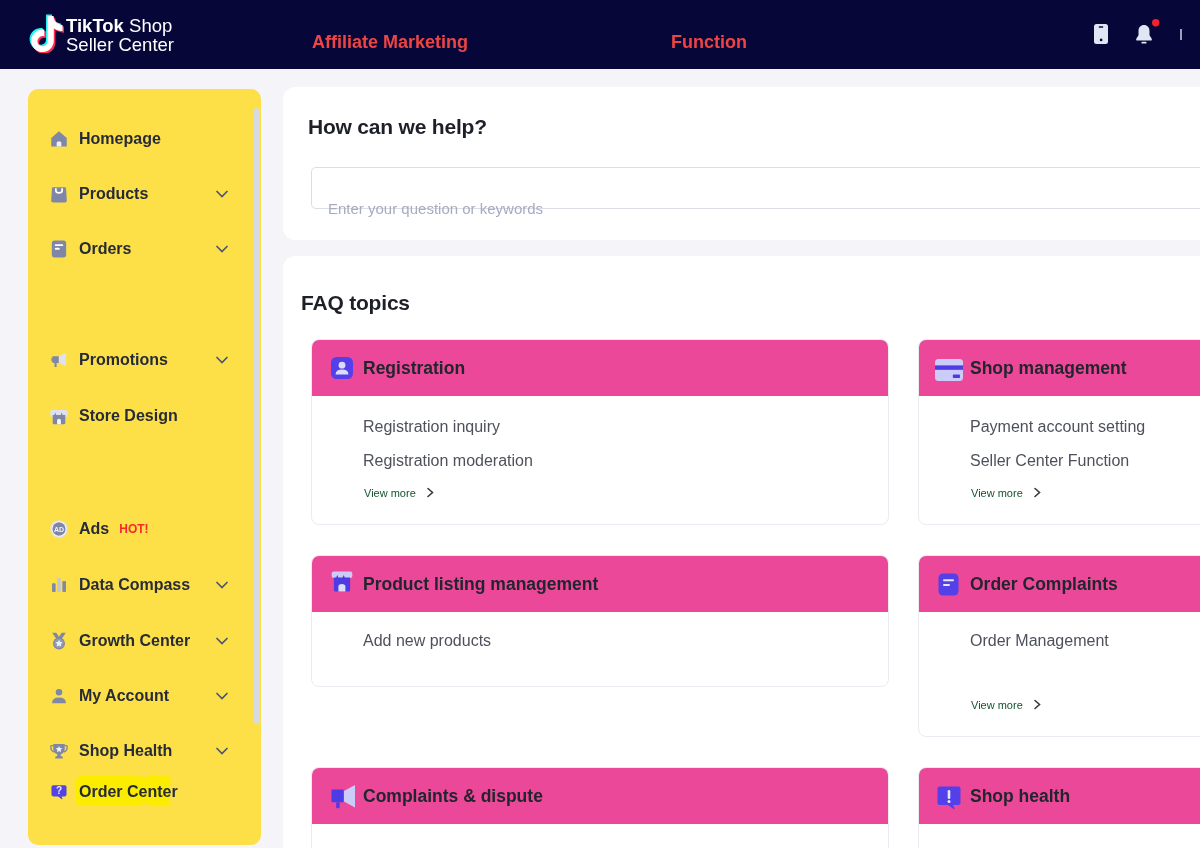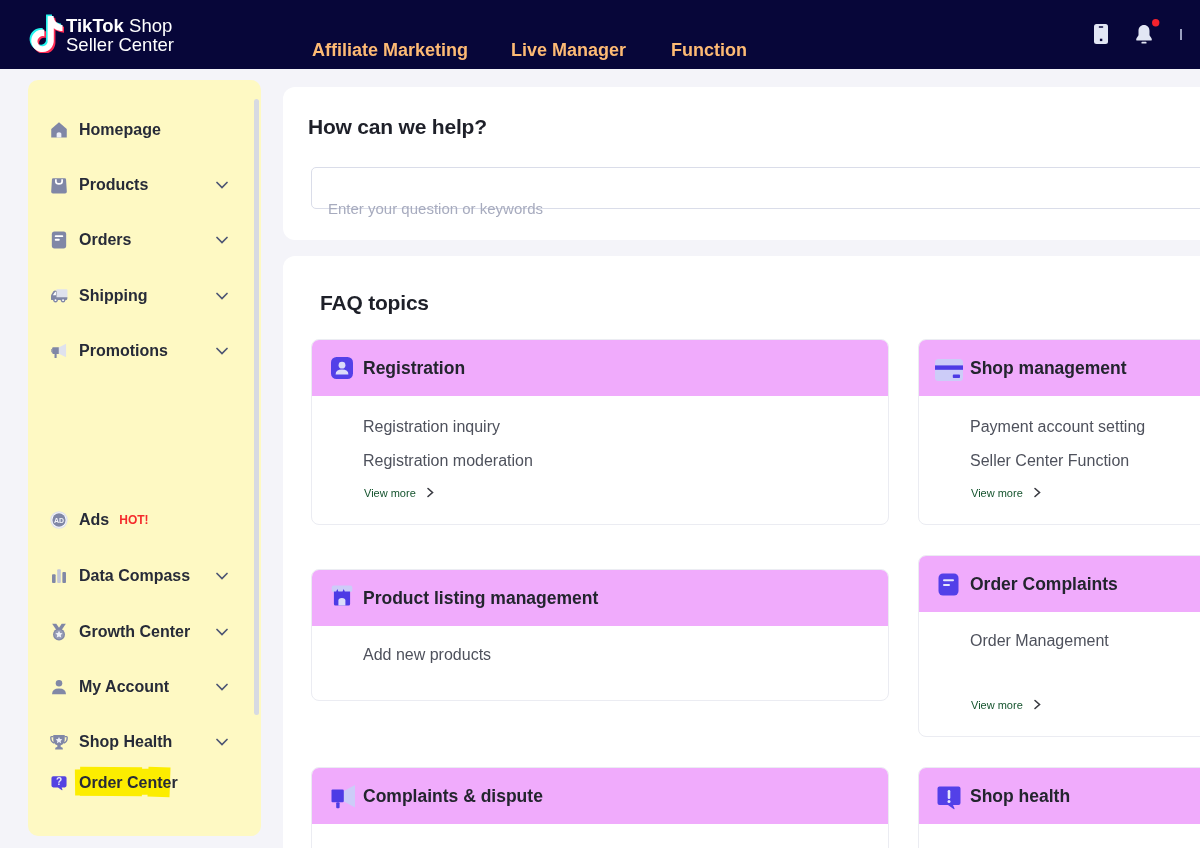--- a/index.html
+++ b/index.html
@@ -1,64 +1,63 @@
 <!DOCTYPE html>
 <html><head>
 <meta charset="utf-8">
 <style>
   * { margin:0; padding:0; box-sizing:border-box; }
   html,body { width:1200px; height:848px; overflow:hidden; font-family:"Liberation Sans", sans-serif; background:#f4f4f9; }
   .abs { position:absolute; }
 
   
   #header { position:absolute; left:0; top:0; width:1200px; height:69px; background:#070639; }
-  .navlink { position:absolute; top:16px; height:58px; line-height:69px; color:#fdba74; font-weight:bold; font-size:18px; }
+  .navlink { position:absolute; top:8px; height:58px; line-height:69px; color:#ef4444; font-weight:bold; font-size:18px; }
   #logo-text { position:absolute; left:66px; top:16px; color:#fff; font-size:18.5px; line-height:19px; font-weight:400; }
   #logo-text b { font-weight:bold; }
 
   
-  #sidebar { position:absolute; left:28px; top:80px; width:233px; height:756px; background:#fef9c3; border-radius:10px; }
+  #sidebar { position:absolute; left:28px; top:89px; width:233px; height:756px; background:#fde047; border-radius:10px; }
   .mi { position:absolute; left:0; width:233px; height:24px; }
   .mi .ic { position:absolute; left:22px; top:50%; transform:translateY(-50%); width:18px; height:18px; }
   .mi .tx { position:absolute; left:51px; top:50%; transform:translateY(-50%); font-size:16px; font-weight:bold; color:#272b38; white-space:nowrap; }
   .mi .ch { position:absolute; left:188px; top:50%; transform:translateY(-50%); width:12px; height:8px; }
   #sb-scroll { position:absolute; left:226px; top:19px; width:5px; height:616px; background:#d7dae2; border-radius:3px; }
   .hot { color:#f52b2b; font-weight:bold; font-size:12px; margin-left:10px; vertical-align:1.5px; }
 
   
   #card1 { position:absolute; left:283px; top:87px; width:1225px; height:153px; background:#fff; border-radius:12px; }
   #card1 h1 { position:absolute; left:25px; top:28px; font-size:21px; color:#1e2029; letter-spacing:-0.2px;}
   #searchbox { position:absolute; left:28px; top:80px; width:1169px; height:42px; border:1px solid #dadde9; border-radius:5px; background:#fff; }
   #searchbox span { position:absolute; left:16px; top:12px; font-size:15px; color:#a7abbe;margin-top:20px; }
 
   #card2 { position:absolute; left:283px; top:256px; width:1225px; height:700px; background:#fff; border-radius:12px; }
-  #card2 h1 { position:absolute; left:37px; top:35px; font-size:21px; color:#1e2029; letter-spacing:-0.2px;}
+  #card2 h1 { position:absolute; left:18px; top:35px; font-size:21px; color:#1e2029; letter-spacing:-0.2px;}
 
   .faq { position:absolute; width:578px; background:#fff; border:1px solid #ebecf2; border-radius:8px; overflow:hidden; }
-  .faq .hd { position:absolute; left:0; top:0; right:0; height:56px; background:#f0abfc; }
+  .faq .hd { position:absolute; left:0; top:0; right:0; height:56px; background:#ec4899; }
   .faq .hd .fi { position:absolute; left:19px; top:17px; width:22px; height:22px; }
   .faq .hd .ft { position:absolute; left:51px; top:50%; transform:translateY(-50%); font-size:17.5px; font-weight:bold; color:#23252e; }
   .faq a.lnk { display:block; position:absolute; left:51px; font-size:16px; color:#4e515c; text-decoration:none; }
   .faq .vm { position:absolute; left:52px; font-size:11px; color:#14532d; }
   .faq .vm svg { vertical-align:-1px; margin-left:8px; }
 </style>
 </head>
 <body>
 
 <div id="header">
   <svg class="abs" style="left:28px;top:14px" width="36" height="39" viewBox="0 0 24 26">
     <g transform="translate(0.6,1.4)">
       <path fill="#25f4ee" transform="translate(-1.1,-1.1)" d="M12.525.02c1.31-.02 2.61-.01 3.91-.02.08 1.53.63 3.09 1.75 4.17 1.12 1.11 2.7 1.62 4.24 1.79v4.03c-1.44-.05-2.89-.35-4.2-.97-.57-.26-1.1-.59-1.62-.93-.01 2.92.01 5.84-.02 8.75-.08 1.4-.54 2.79-1.35 3.94-1.31 1.92-3.58 3.17-5.91 3.21-1.43.08-2.86-.31-4.08-1.03-2.02-1.19-3.44-3.37-3.65-5.71-.02-.5-.03-1-.01-1.49.18-1.9 1.12-3.72 2.58-4.96 1.66-1.44 3.98-2.13 6.15-1.72.02 1.48-.04 2.96-.04 4.44-.99-.32-2.15-.23-3.02.37-.63.41-1.11 1.04-1.36 1.75-.21.51-.15 1.07-.14 1.61.24 1.64 1.82 3.02 3.5 2.87 1.12-.01 2.19-.66 2.77-1.61.19-.33.4-.67.41-1.06.1-1.79.06-3.57.07-5.36.01-4.03-.01-8.05.02-12.07z"></path>
       <path fill="#fe2c55" transform="translate(1.1,1.1)" d="M12.525.02c1.31-.02 2.61-.01 3.91-.02.08 1.53.63 3.09 1.75 4.17 1.12 1.11 2.7 1.62 4.24 1.79v4.03c-1.44-.05-2.89-.35-4.2-.97-.57-.26-1.1-.59-1.62-.93-.01 2.92.01 5.84-.02 8.75-.08 1.4-.54 2.79-1.35 3.94-1.31 1.92-3.58 3.17-5.91 3.21-1.43.08-2.86-.31-4.08-1.03-2.02-1.19-3.44-3.37-3.65-5.71-.02-.5-.03-1-.01-1.49.18-1.9 1.12-3.72 2.58-4.96 1.66-1.44 3.98-2.13 6.15-1.72.02 1.48-.04 2.96-.04 4.44-.99-.32-2.15-.23-3.02.37-.63.41-1.11 1.04-1.36 1.75-.21.51-.15 1.07-.14 1.61.24 1.64 1.82 3.02 3.5 2.87 1.12-.01 2.19-.66 2.77-1.61.19-.33.4-.67.41-1.06.1-1.79.06-3.57.07-5.36.01-4.03-.01-8.05.02-12.07z"></path>
       <path fill="#ffffff" d="M12.525.02c1.31-.02 2.61-.01 3.91-.02.08 1.53.63 3.09 1.75 4.17 1.12 1.11 2.7 1.62 4.24 1.79v4.03c-1.44-.05-2.89-.35-4.2-.97-.57-.26-1.1-.59-1.62-.93-.01 2.92.01 5.84-.02 8.75-.08 1.4-.54 2.79-1.35 3.94-1.31 1.92-3.58 3.17-5.91 3.21-1.43.08-2.86-.31-4.08-1.03-2.02-1.19-3.44-3.37-3.65-5.71-.02-.5-.03-1-.01-1.49.18-1.9 1.12-3.72 2.58-4.96 1.66-1.44 3.98-2.13 6.15-1.72.02 1.48-.04 2.96-.04 4.44-.99-.32-2.15-.23-3.02.37-.63.41-1.11 1.04-1.36 1.75-.21.51-.15 1.07-.14 1.61.24 1.64 1.82 3.02 3.5 2.87 1.12-.01 2.19-.66 2.77-1.61.19-.33.4-.67.41-1.06.1-1.79.06-3.57.07-5.36.01-4.03-.01-8.05.02-12.07z"></path>
     </g>
   </svg>
   <div id="logo-text"><b>TikTok</b> Shop<br>Seller Center</div>
   <span class="navlink" style="left:312px">Affiliate Marketing</span>
-  <span class="navlink" style="left:511px">Live Manager</span>
   <span class="navlink" style="left:671px">Function</span>
 
   <svg class="abs" style="left:1094px;top:24px" width="14" height="20" viewBox="0 0 14 20">
     <rect x="0" y="0" width="14" height="20" rx="2.5" fill="#e2e6f4"></rect>
     <rect x="4.7" y="2.3" width="4.6" height="1.5" rx="0.7" fill="#070639"></rect>
     <rect x="5.9" y="14.7" width="2.4" height="2.4" fill="#070639"></rect>
   </svg>
 
   <svg class="abs" style="left:1135px;top:24px" width="18" height="21" viewBox="0 0 18 21">
     <path fill="#e2e6f4" d="M9 1 C5.7 1 3.5 3.5 3.5 7 L3.5 11.3 L1.7 13.9 Q1.2 14.6 1.2 15.3 L1.2 15.7 Q1.2 16.6 2.2 16.6 L15.8 16.6 Q16.8 16.6 16.8 15.7 L16.8 15.3 Q16.8 14.6 16.3 13.9 L14.5 11.3 L14.5 7 C14.5 3.5 12.3 1 9 1 Z"></path>
@@ -97,46 +96,38 @@
           <rect x="2.6" y="1.6" width="10.8" height="12.8" rx="2" fill="#8087a6"></rect>
           <rect x="4.8" y="4.4" width="6.4" height="1.4" rx="0.7" fill="#fff"></rect>
           <rect x="4.8" y="7.1" width="3.8" height="1.4" rx="0.7" fill="#fff"></rect>
         </g>
       </svg>
       <span class="tx">Orders</span>
       <svg class="ch" viewBox="0 0 12 8">
         <path d="M1 1.5 L6 6.5 L11 1.5" fill="none" stroke="#4d5574" stroke-width="1.7" stroke-linecap="round"></path>
       </svg>
     </div>
-  <div class="mi" style="top:203.5px">
-      <svg class="ic" viewBox="0 0 16 16">
-        <rect x="5.6" y="1.9" width="9.9" height="7.6" rx="0.8" fill="#dfe2ee"></rect>
-        <path fill="#8087a6" d="M5.8 3.6 Q5.3 3 4.6 3 Q3.6 3 3 3.8 L1.3 6.6 Q0.9 7.2 0.9 8 L0.9 10.2 Q0.9 11.3 2 11.3 L5.8 11.3 Z"></path>
-        <path fill="#fff" d="M4.7 4.3 Q5 4 5.3 4.4 L5.3 6.8 Q5.3 7.3 4.8 7.3 L3 7.3 Q2.5 7.3 2.8 6.8 Z"></path>
-        <path fill="#8087a6" d="M0.9 9 L15.5 9 Q15.5 11.5 14.8 11.5 L1.6 11.5 Q0.9 11.5 0.9 10.6 Z"></path>
-        <circle cx="4.9" cy="11.7" r="2" fill="#8087a6"></circle>
-        <circle cx="4.9" cy="11.7" r="0.85" fill="#fff"></circle>
-        <circle cx="11.6" cy="11.7" r="2" fill="#8087a6"></circle>
-        <circle cx="11.6" cy="11.7" r="0.85" fill="#fff"></circle>
-      </svg>
-      <span class="tx">Shipping</span>
-      <svg class="ch" viewBox="0 0 12 8">
-        <path d="M1 1.5 L6 6.5 L11 1.5" fill="none" stroke="#4d5574" stroke-width="1.7" stroke-linecap="round"></path>
-      </svg>
-    </div>
   <div class="mi" style="top:259px">
       <svg class="ic" viewBox="0 0 16 16">
         <path fill="#dfe2ee" d="M7.6 4.9 L14.3 1.6 L14.3 13.6 L7.6 10.3 Z"></path>
         <path fill="#8087a6" d="M1.9 5.6 Q1.9 4.6 2.9 4.6 L7.8 4.6 L7.8 10.6 L2.9 10.6 Q1.9 10.6 1.9 9.6 Z M1 6.3 L1.6 6.3 L1.6 9 L1 9 Z"></path>
         <rect x="4" y="10.6" width="1.9" height="3.6" rx="0.5" fill="#8087a6"></rect>
       </svg>
       <span class="tx">Promotions</span>
       <svg class="ch" viewBox="0 0 12 8">
         <path d="M1 1.5 L6 6.5 L11 1.5" fill="none" stroke="#4d5574" stroke-width="1.7" stroke-linecap="round"></path>
       </svg>
+    </div>
+  <div class="mi" style="top:315px">
+      <svg class="ic" viewBox="0 0 16 16">
+        <rect x="0.3" y="2.6" width="15.4" height="6.2" rx="1.7" fill="#dfe2ee"></rect>
+        <path fill="#8087a6" d="M2.4 7 L3.8 7 L4.7 4.9 L5.6 7 L9.5 7 L10.4 4.9 L11.3 7 L13.6 7 L13.6 14.3 Q13.6 15.3 12.6 15.3 L3.4 15.3 Q2.4 15.3 2.4 14.3 Z"></path>
+        <path fill="#f5f6fa" d="M6.3 15.3 L6.3 11.9 Q6.3 10.5 8 10.5 Q9.7 10.5 9.7 11.9 L9.7 15.3 Z"></path>
+      </svg>
+      <span class="tx">Store Design</span>
     </div>
   <div class="mi" style="top:428px">
       <svg class="ic" viewBox="0 0 16 16">
         <circle cx="8" cy="8" r="7.7" fill="#dfe2ee"></circle>
         <circle cx="8" cy="8" r="6.6" fill="#fdfdfe"></circle>
         <circle cx="8" cy="8" r="5.9" fill="#8087a6"></circle>
         <text x="8" y="10.3" text-anchor="middle" font-family="Liberation Sans" font-size="6.2" font-weight="bold" fill="#f2f3f8">AD</text>
       </svg>
       <span class="tx">Ads<span class="hot">HOT!</span></span>
     </div>
@@ -233,21 +224,21 @@
         </svg>
         <span class="ft">Shop management</span>
       </div>
     <a class="lnk" style="top:78px">Payment account setting</a>
     <a class="lnk" style="top:112px">Seller Center Function</a>
     <div class="vm" style="top:147px">View more<svg width="12" height="11" viewBox="0 0 12 11">
           <path d="M4 1.5 L8.5 5.5 L4 9.5" fill="none" stroke="#3a3b42" stroke-width="1.6" stroke-linecap="round"></path>
         </svg></div>
   </div>
 
-  <div class="faq" style="left:28px;top:313px;height:132px">
+  <div class="faq" style="left:28px;top:299px;height:132px">
     <div class="hd">
         <svg class="fi" style="top:15px;height:24px" viewBox="0 0 22 24">
           <rect x="0.7" y="0.6" width="20.6" height="6.4" rx="1.9" fill="#ccccf8"></rect>
           <path fill="#4d3be5" d="M2.9 6.4 L5.2 6.4 L6.3 4.1 L7.4 6.4 L11.6 6.4 L12.7 4.1 L13.8 6.4 L19.1 6.4 L19.1 19 Q19.1 20.6 17.5 20.6 L4.5 20.6 Q2.9 20.6 2.9 19 Z"></path>
           <path fill="#dcdcfa" d="M7.4 20.6 L7.4 15.4 Q7.4 12.9 10.9 12.9 Q14.4 12.9 14.4 15.4 L14.4 20.6 Z"></path>
         </svg>
         <span class="ft">Product listing management</span>
       </div>
     <a class="lnk" style="top:76px">Add new products</a>
     <div class="vm" style="top:143px">View more<svg width="12" height="11" viewBox="0 0 12 11">

